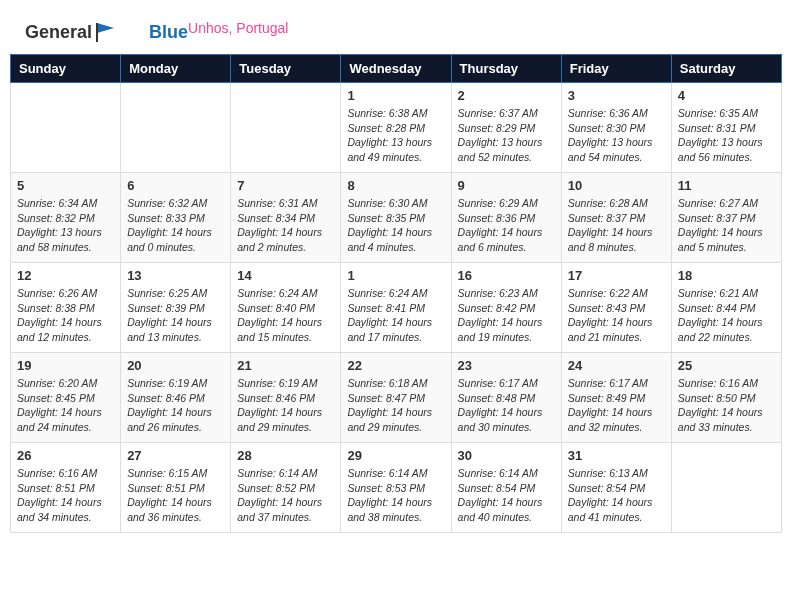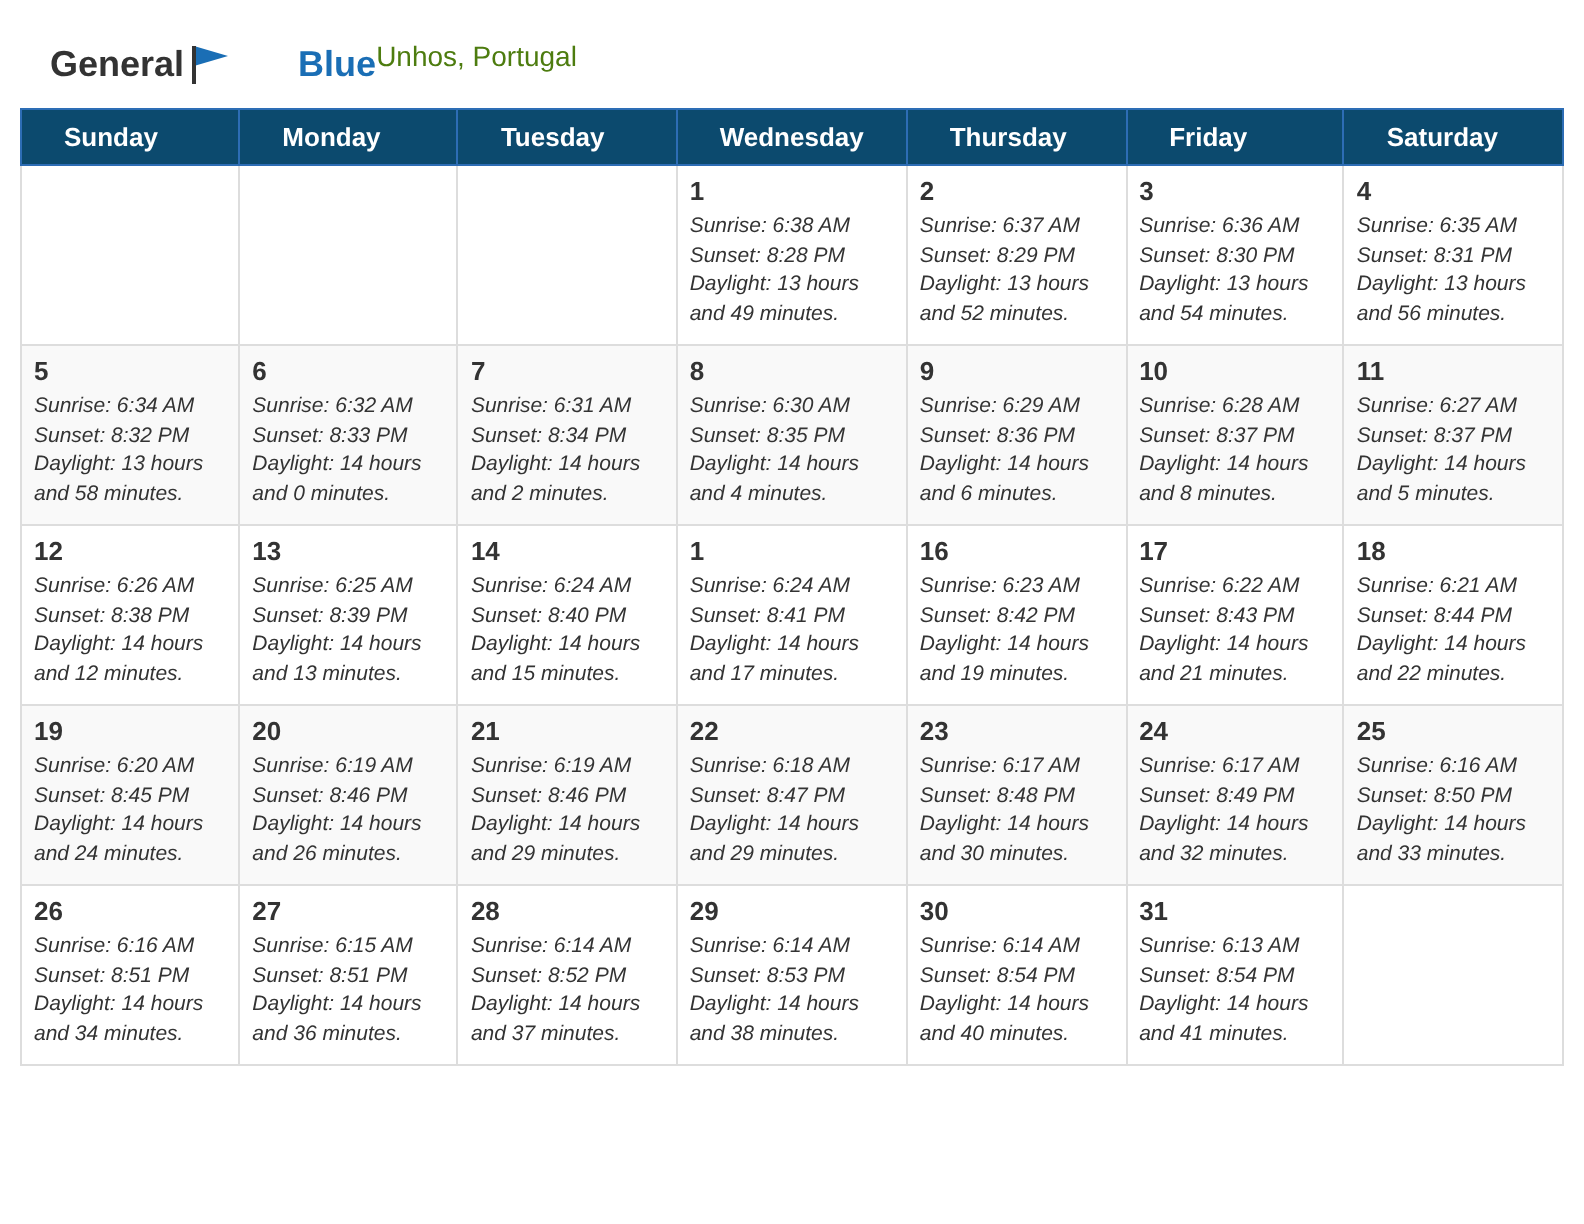--- a/index.html
+++ b/index.html
@@ -39,32 +39,32 @@
     .title-block {
       text-align: right;
     }
     .month-year {
       font-size: 32px;
       font-weight: bold;
       color: #333;
     }
     .location {
       font-size: 14px;
-      color: #4d7c0f;
+      color: #ec4899;
     }
     .calendar {
       width: 100%;
       border-collapse: collapse;
       margin-top: 5px;
     }
     .calendar th {
-      background-color: #0c4a6e;
+      background-color: #0f172a;
       color: #fff;
       text-align: left;
-      padding: 6px 21px;
+      padding: 6px 8px;
       font-size: 13px;
       font-weight: bold;
       border: 1px solid #2d6db5;
     }
     .calendar td {
       vertical-align: top;
       padding: 5px 6px;
       border: 1px solid #ddd;
       width: calc(100% / 7);
       height: 90px;

